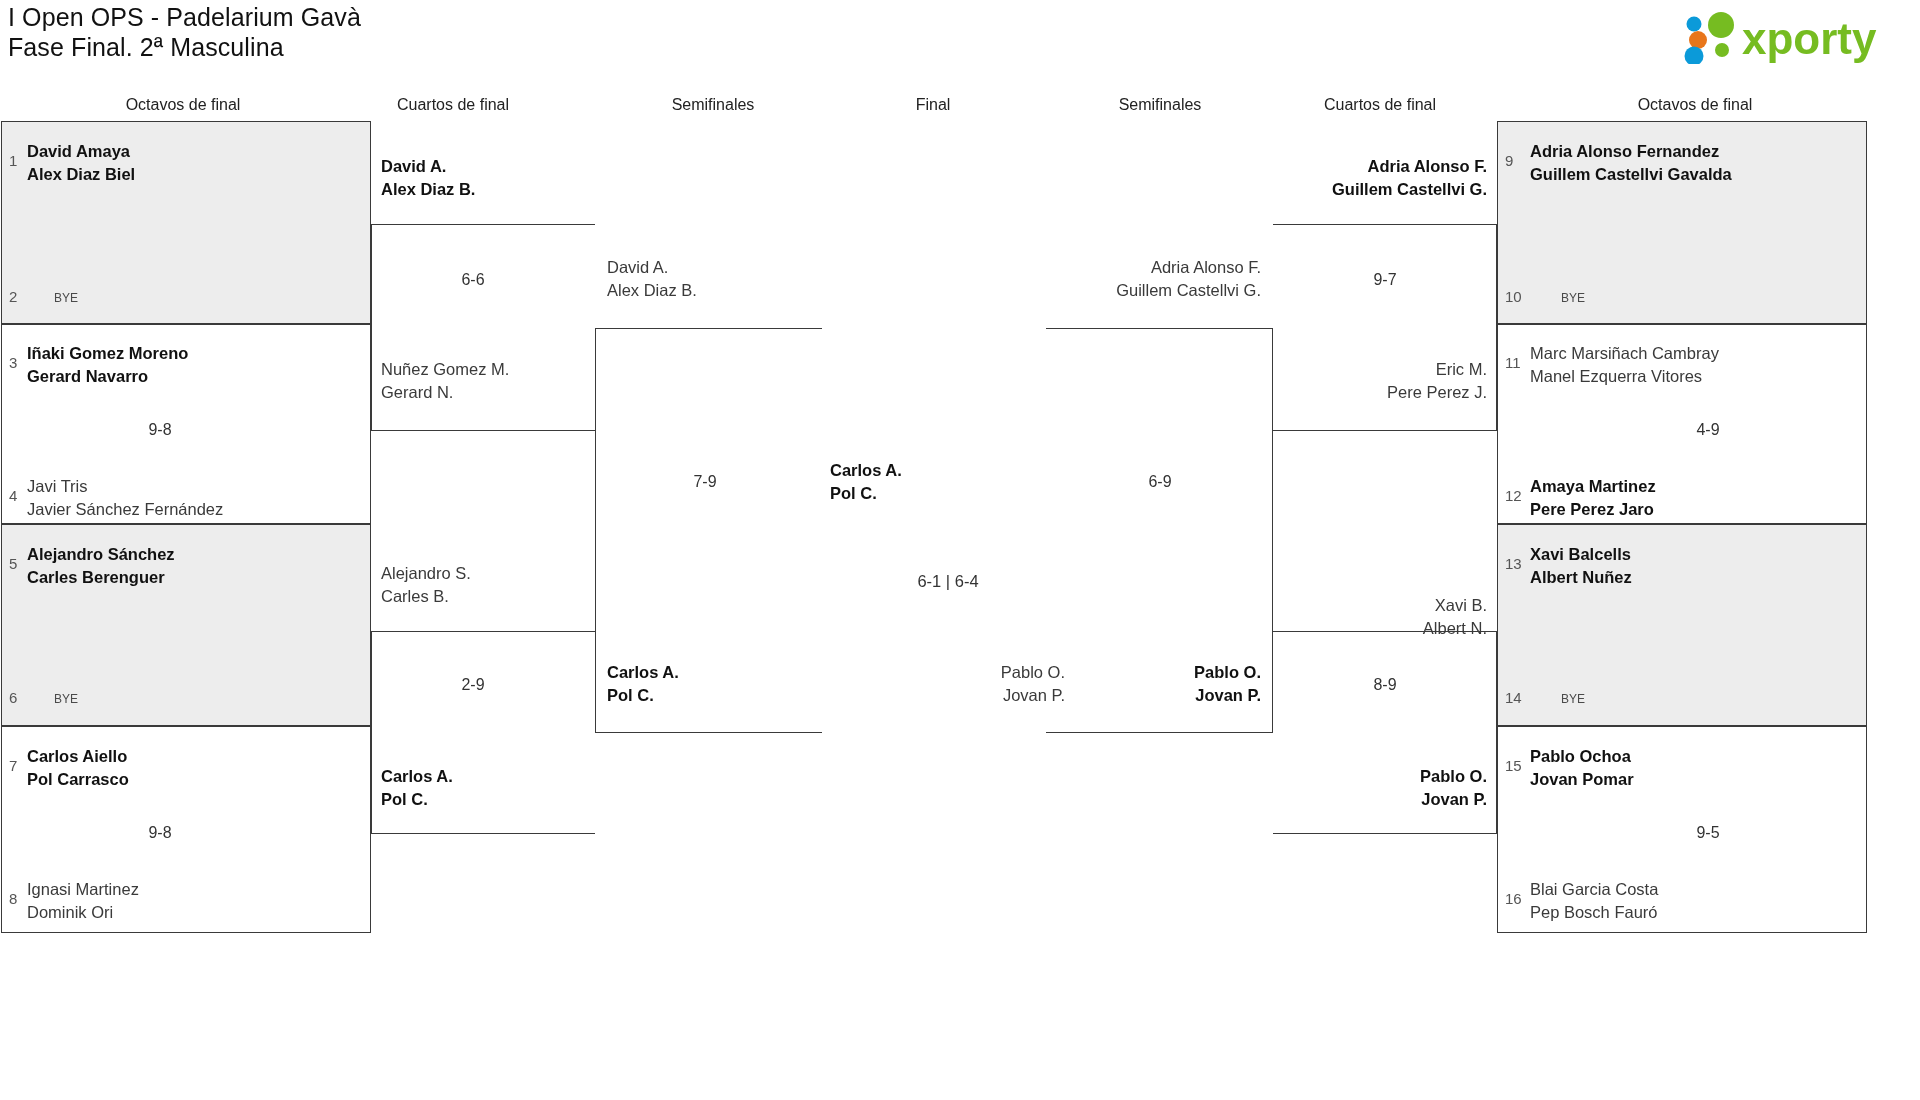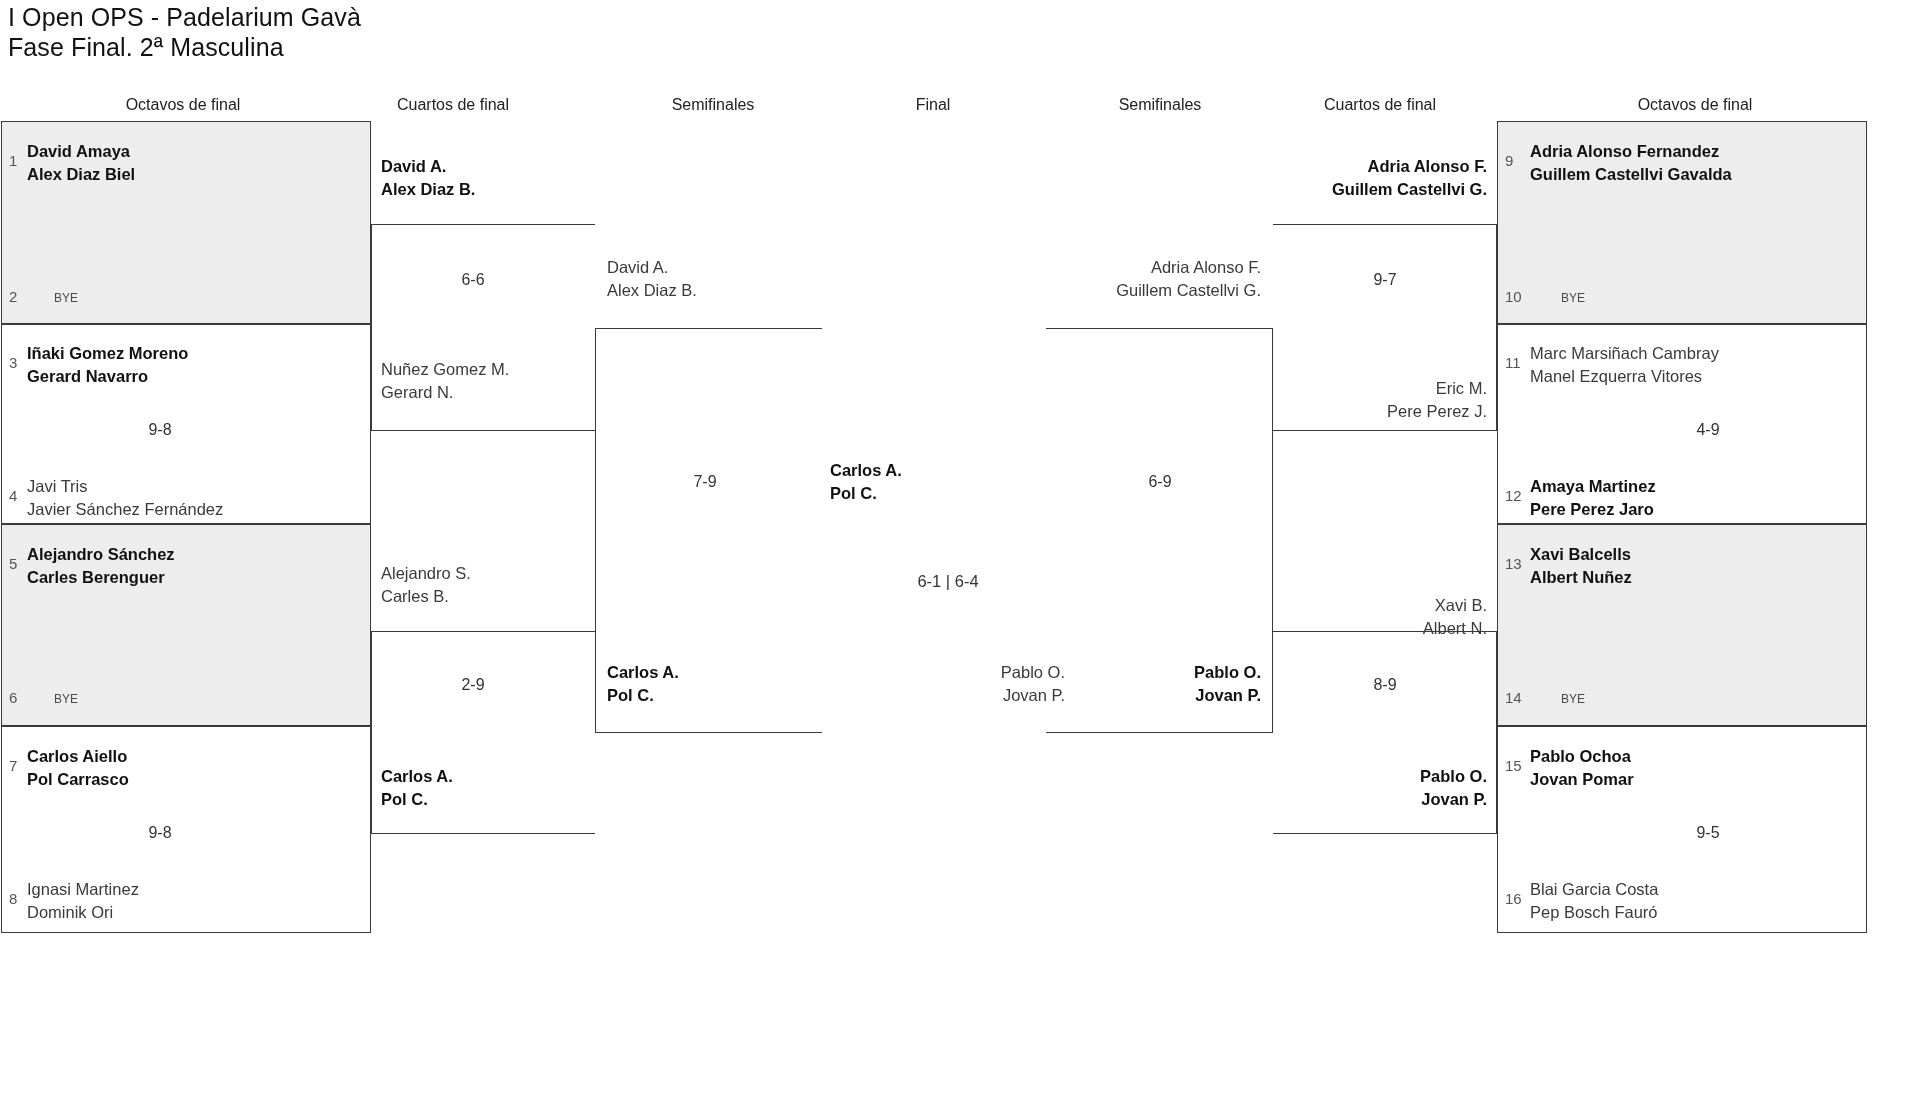--- a/index.html
+++ b/index.html
@@ -46,20 +46,30 @@
   .ralign{text-align:right;}
 </style>
 </head>
 <body>
 
 <div id="header">
   <div id="title-block">
     <div class="title-line">I Open OPS - Padelarium Gavà</div>
     <div class="title-line">Fase Final. 2ª Masculina</div>
   </div>
+  <div id="logo">
+    <svg width="230" height="56" viewBox="0 0 230 56" xmlns="http://www.w3.org/2000/svg">
+      <circle cx="18" cy="16" r="7.5" fill="#0b9ad9"></circle>
+      <circle cx="22" cy="32" r="9" fill="#e8761b"></circle>
+      <circle cx="18" cy="48" r="9.5" fill="#0b9ad9"></circle>
+      <circle cx="45" cy="17" r="13" fill="#76bc21"></circle>
+      <circle cx="46" cy="42" r="7" fill="#76bc21"></circle>
+      <text x="66" y="46" font-family="Liberation Sans, sans-serif" font-size="44" font-weight="700" fill="#76bc21">xporty</text>
+    </svg>
+  </div>
 </div>
 
 <div class="col-head" style="left:78px;width:210px;">Octavos de final</div>
 <div class="col-head" style="left:348px;width:210px;">Cuartos de final</div>
 <div class="col-head" style="left:608px;width:210px;">Semifinales</div>
 <div class="col-head" style="left:828px;width:210px;">Final</div>
 <div class="col-head" style="left:1055px;width:210px;">Semifinales</div>
 <div class="col-head" style="left:1275px;width:210px;">Cuartos de final</div>
 <div class="col-head" style="left:1575px;width:240px;">Octavos de final</div>
 
@@ -165,21 +175,21 @@
 </div>
 <div class="score" style="left:1100px;top:473px;width:120px;">6-9</div>
 
 <div class="conn r" style="left:1273px;top:224px;width:224px;height:207px;"></div>
 <div class="conn r" style="left:1273px;top:631px;width:224px;height:203px;"></div>
 
 <div class="team win ralign" style="left:1267px;top:155px;width:220px;">
   <div>Adria Alonso F.</div>
   <div>Guillem Castellvi G.</div>
 </div>
-<div class="team lose ralign" style="left:1267px;top:377px;width:220px;">
+<div class="team lose ralign" style="left:1267px;top:358px;width:220px;">
   <div>Eric M.</div>
   <div>Pere Perez J.</div>
 </div>
 <div class="score" style="left:1325px;top:271px;width:120px;">9-7</div>
 
 <div class="team lose ralign" style="left:1267px;top:594px;width:220px;">
   <div>Xavi B.</div>
   <div>Albert N.</div>
 </div>
 <div class="team win ralign" style="left:1267px;top:765px;width:220px;">

